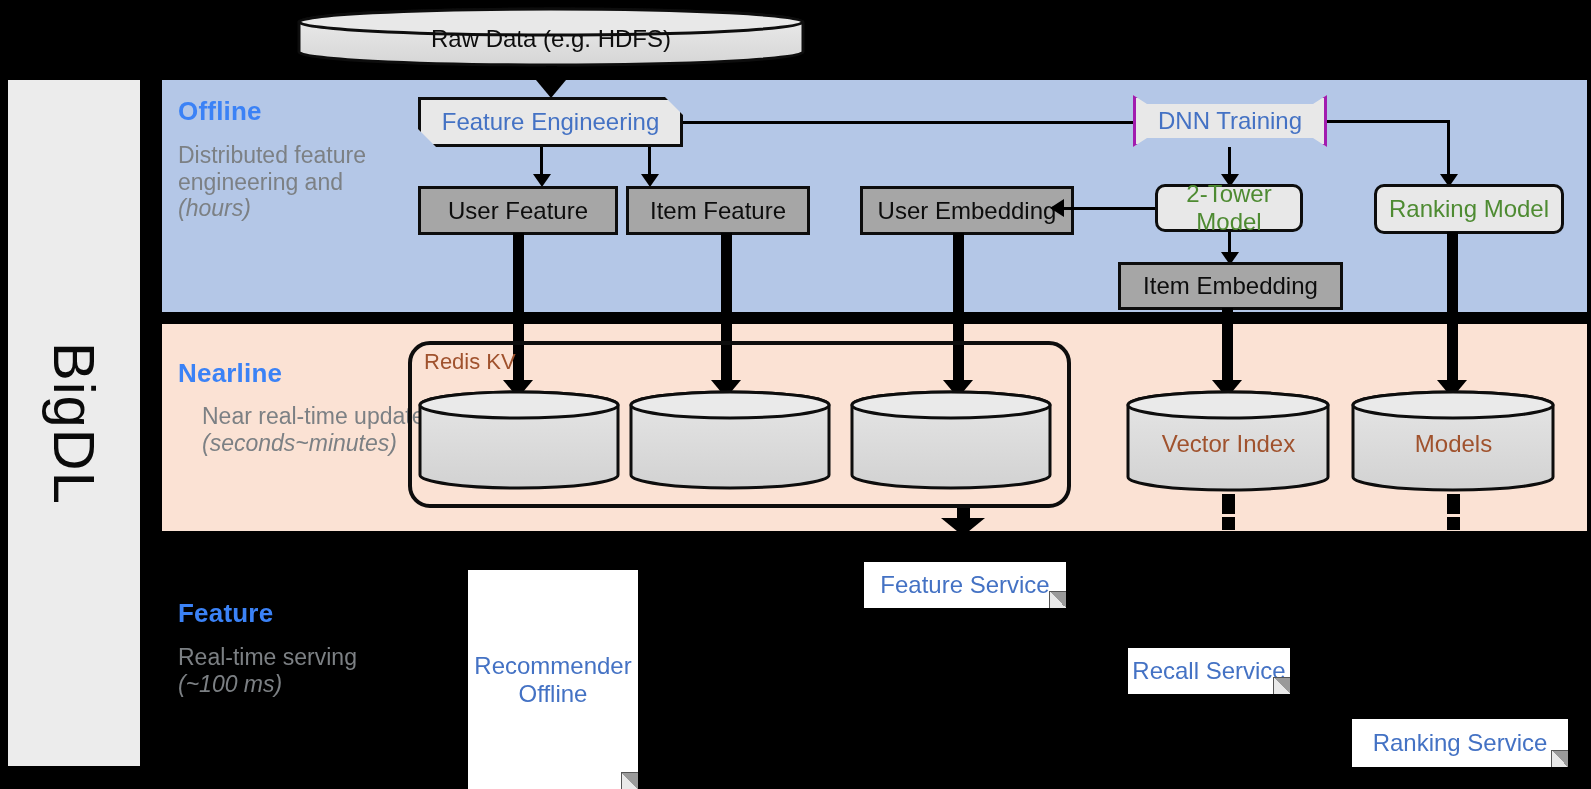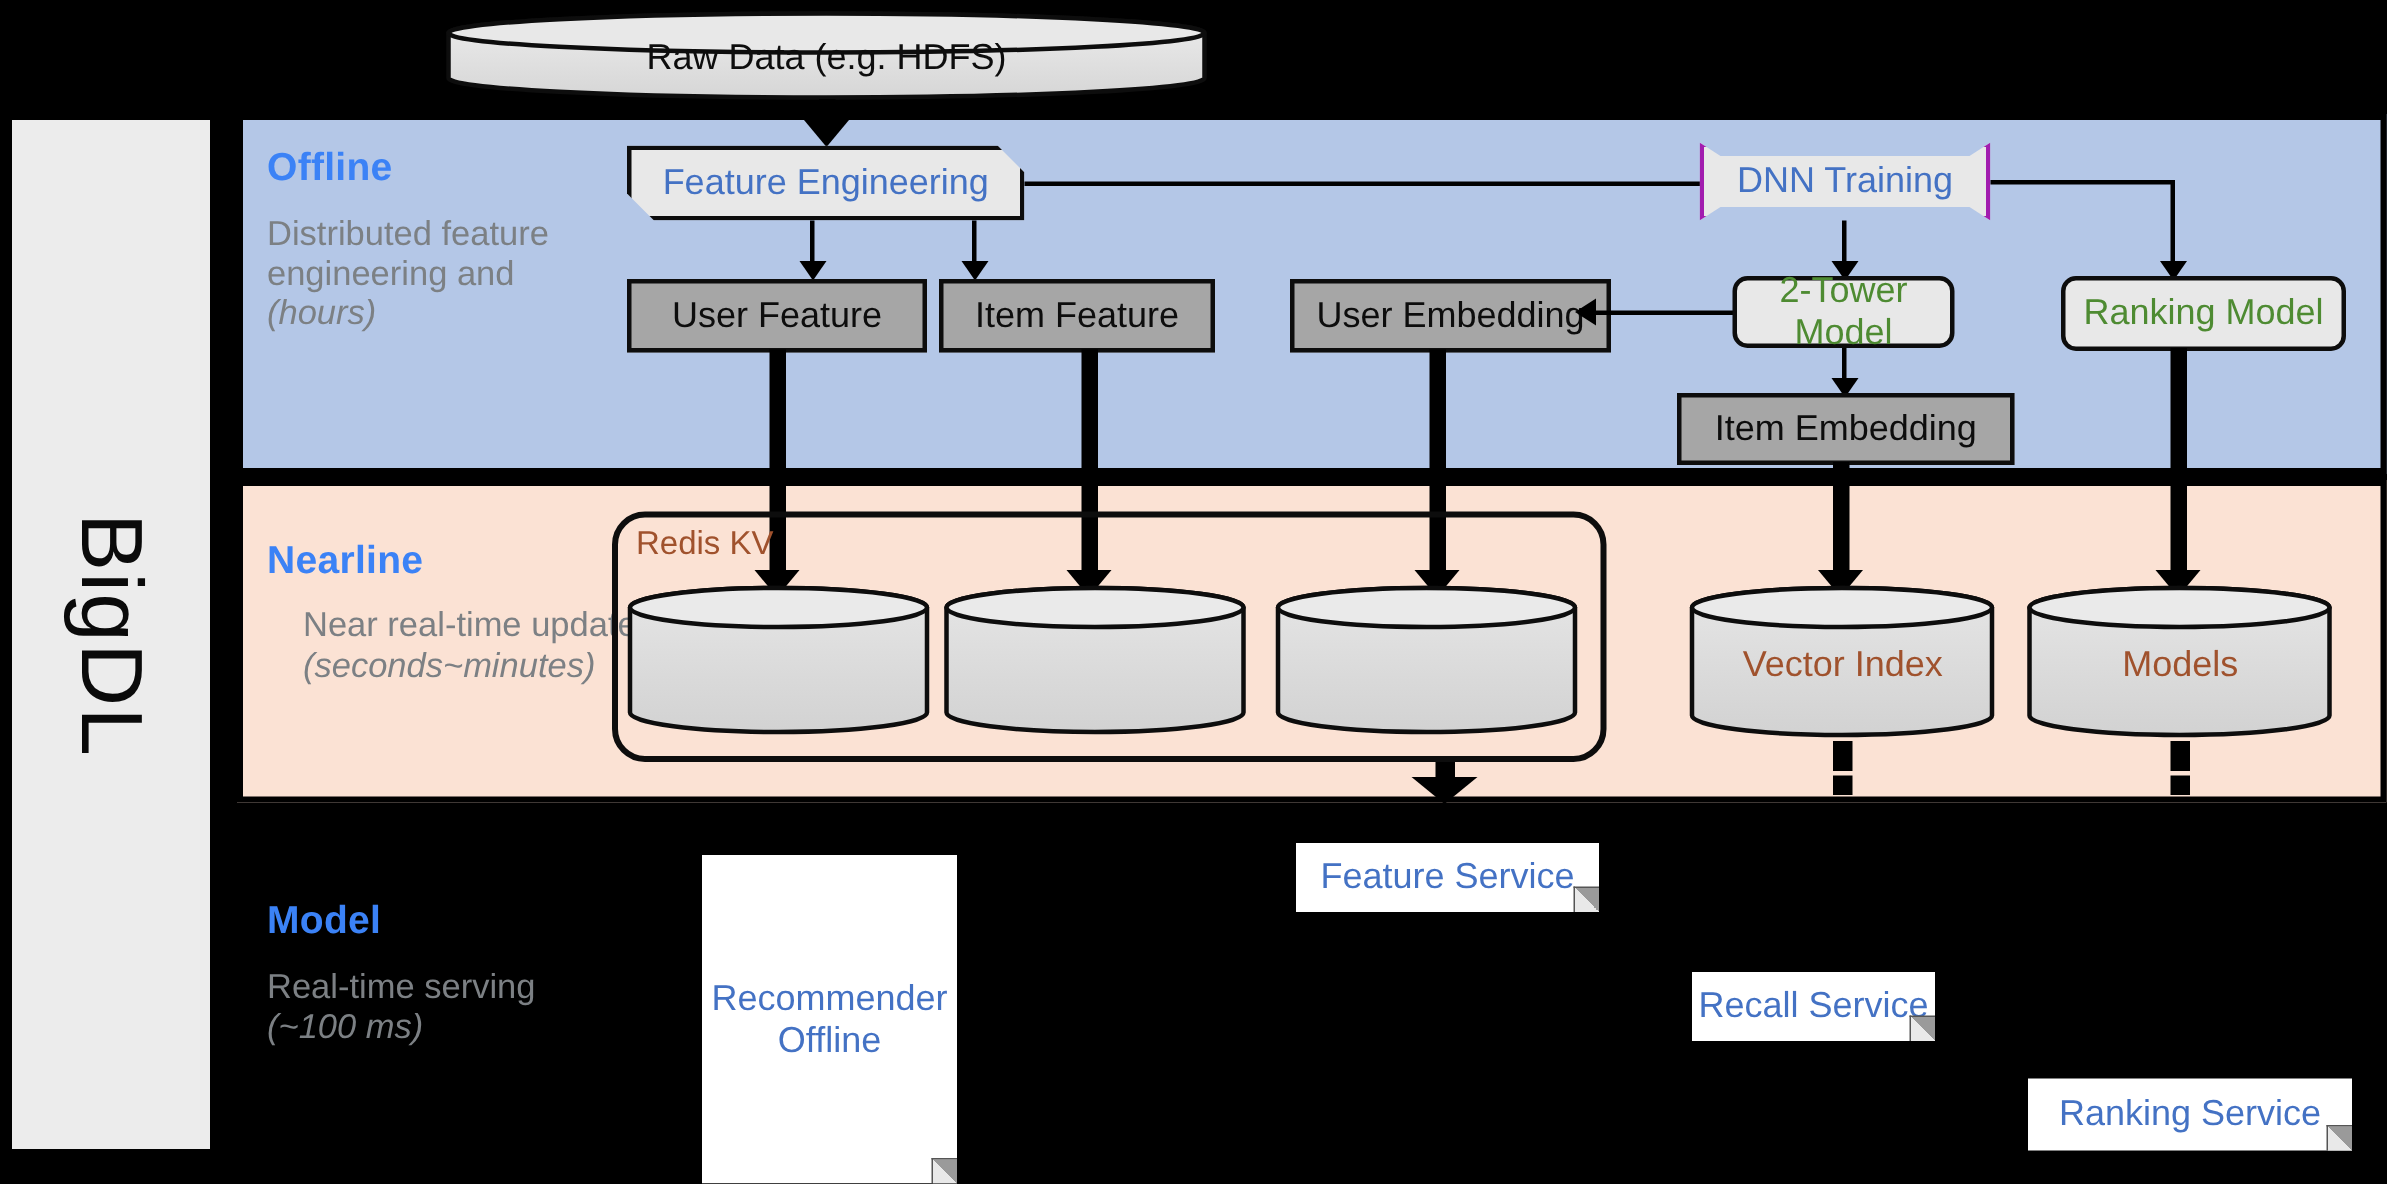--- a/index.html
+++ b/index.html
@@ -99,21 +99,21 @@
   <div class="band-title" id="lbl-offline">Offline</div>
   <div class="band-sub" id="sub-offline">
     <span>Distributed feature engineering and </span><i>(hours)</i>
   </div>
 
   <div class="band-title" id="lbl-nearline">Nearline</div>
   <div class="band-sub" id="sub-nearline">
     <span>Near real-time update </span><i>(seconds~minutes)</i>
   </div>
 
-  <div class="band-title" id="lbl-online">Model</div>
+  <div class="band-title" id="lbl-online">Feature</div>
   <div class="band-sub" id="sub-online">
     <span>Real-time serving </span><i>(~100 ms)</i>
   </div>
 
   <div class="cyl" id="raw-data" style="left:296px;top:6px;width:510px;height:62px;">
     <svg width="510" height="62" viewBox="0 0 510 62">
       <defs>
         <linearGradient id="gflat" x1="0" y1="0" x2="0" y2="1">
           <stop offset="0" stop-color="#ededed"></stop>
             <stop offset="1" stop-color="#d6d6d6"></stop>

